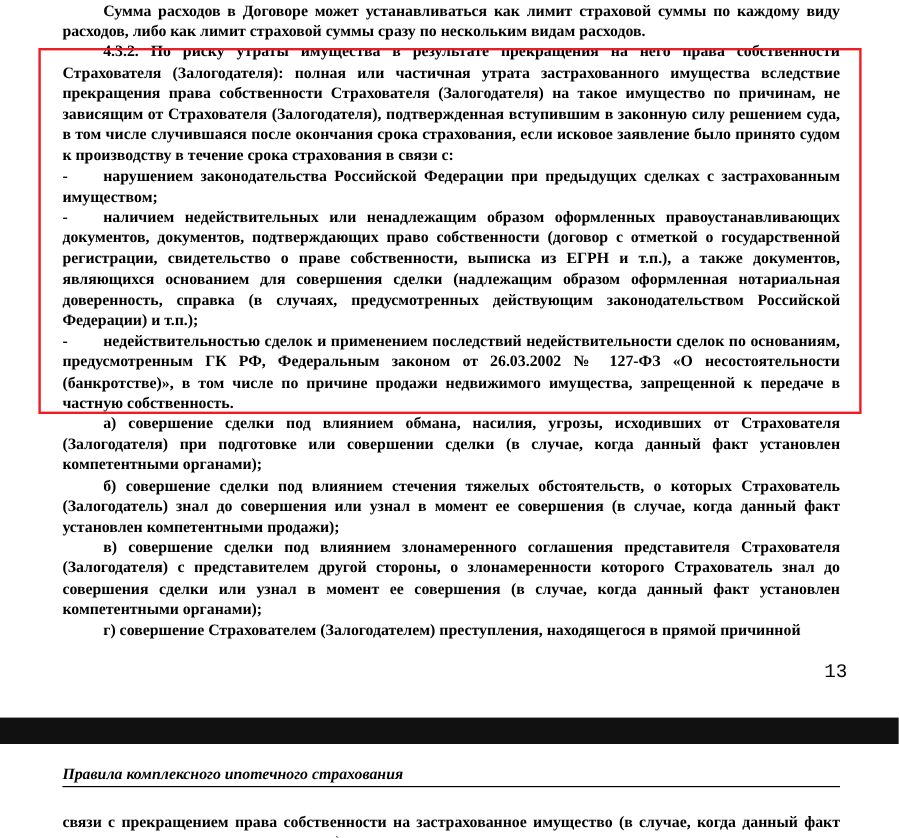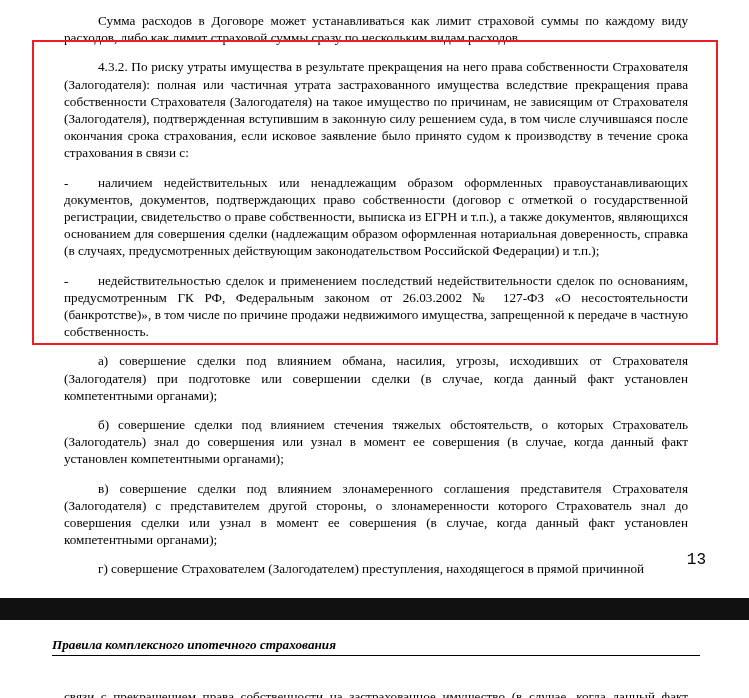--- a/index.html
+++ b/index.html
@@ -28,27 +28,28 @@
     height: 598px;
     background: #ffffff;
   }
   .doc-body {
     position: absolute;
     left: 52px;
     top: 0;
     width: 648px;
   }
   p.para {
-    margin: 12px;
+    margin: 0;
     font-size: 13.2px;
     line-height: 17.2px;
     text-align: justify;
     text-justify: inter-word;
     text-indent: 34px;
     hyphens: auto;
+    font-weight: bold;
   }
   p.para.dash {
     text-indent: 0;
     padding-left: 0;
   }
   .dash-marker {
     display: inline-block;
     width: 34px;
   }
   .highlight-box {
@@ -118,29 +119,30 @@
 
 <div class="page">
 
   <div class="page-top">
     <div class="doc-body">
 
       <p class="para">Сумма расходов в Договоре может устанавливаться как лимит страховой суммы по каждому виду расходов, либо как лимит страховой суммы сразу по нескольким видам расходов.</p>
 
       <p class="para">4.3.2. По риску утраты имущества в результате прекращения на него права собственности Страхователя (Залогодателя): полная или частичная утрата застрахованного имущества вследствие прекращения права собственности Страхователя (Залогодателя) на такое имущество по причинам, не зависящим от Страхователя (Залогодателя), подтвержденная вступившим в законную силу решением суда, в том числе случившаяся после окончания срока страхования, если исковое заявление было принято судом к производству в течение срока страхования в связи с:</p>
 
+      <p class="para dash"><span class="dash-marker">-</span><span>нарушением законодательства Российской Федерации при предыдущих сделках с застрахованным имуществом;</span></p>
 
       <p class="para dash"><span class="dash-marker">-</span><span>наличием недействительных или ненадлежащим образом оформленных правоустанавливающих документов, документов, подтверждающих право собственности (договор с отметкой о государственной регистрации, свидетельство о праве собственности, выписка из ЕГРН и т.п.), а также документов, являющихся основанием для совершения сделки (надлежащим образом оформленная нотариальная доверенность, справка (в случаях, предусмотренных действующим законодательством Российской Федерации) и т.п.);</span></p>
 
       <p class="para dash"><span class="dash-marker">-</span><span>недействительностью сделок и применением последствий недействительности сделок по основаниям, предусмотренным ГК РФ, Федеральным законом от 26.03.2002 № 127-ФЗ «О несостоятельности (банкротстве)», в том числе по причине продажи недвижимого имущества, запрещенной к передаче в частную собственность.</span></p>
 
 
       <p class="para">а) совершение сделки под влиянием обмана, насилия, угрозы, исходивших от Страхователя (Залогодателя) при подготовке или совершении сделки (в случае, когда данный факт установлен компетентными органами);</p>
 
-      <p class="para">б) совершение сделки под влиянием стечения тяжелых обстоятельств, о которых Страхователь (Залогодатель) знал до совершения или узнал в момент ее совершения (в случае, когда данный факт установлен компетентными органами);</p>
+      <p class="para">б) совершение сделки под влиянием стечения тяжелых обстоятельств, о которых Страхователь (Залогодатель) знал до совершения или узнал в момент ее совершения (в случае, когда данный факт установлен компетентными продажи);</p>
 
       <p class="para">в) совершение сделки под влиянием злонамеренного соглашения представителя Страхователя (Залогодателя) с представителем другой стороны, о злонамеренности которого Страхователь знал до совершения сделки или узнал в момент ее совершения (в случае, когда данный факт установлен компетентными органами);</p>
 
       <p class="para">г) совершение Страхователем (Залогодателем) преступления, находящегося в прямой причинной</p>
 
     </div>
 
     <div class="highlight-box"></div>
 
     <div class="page-number">13</div>

